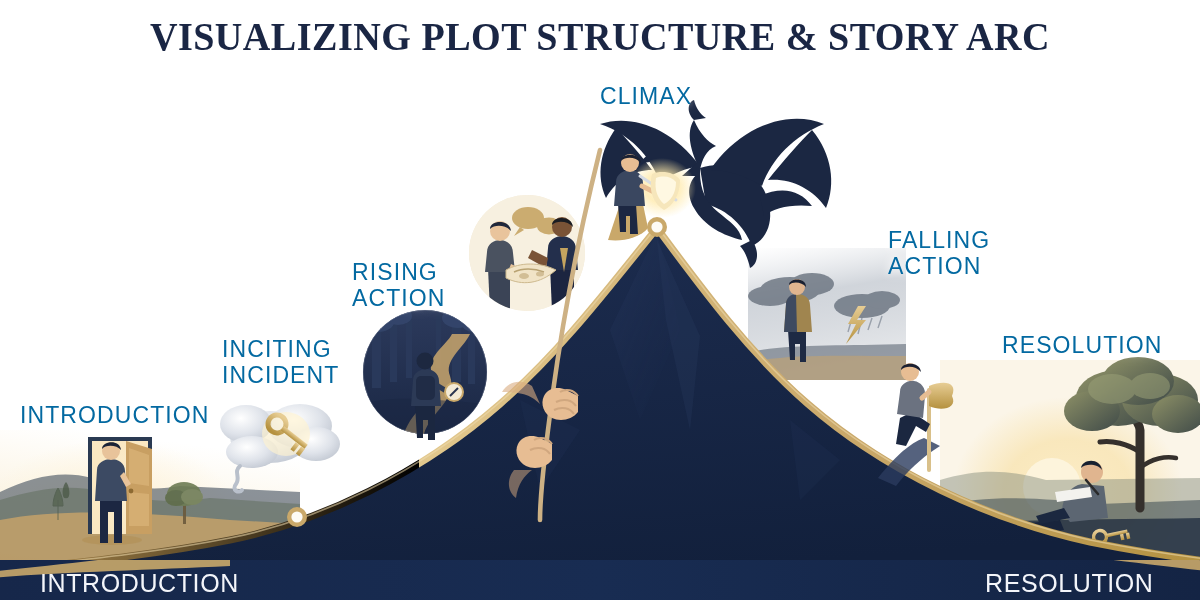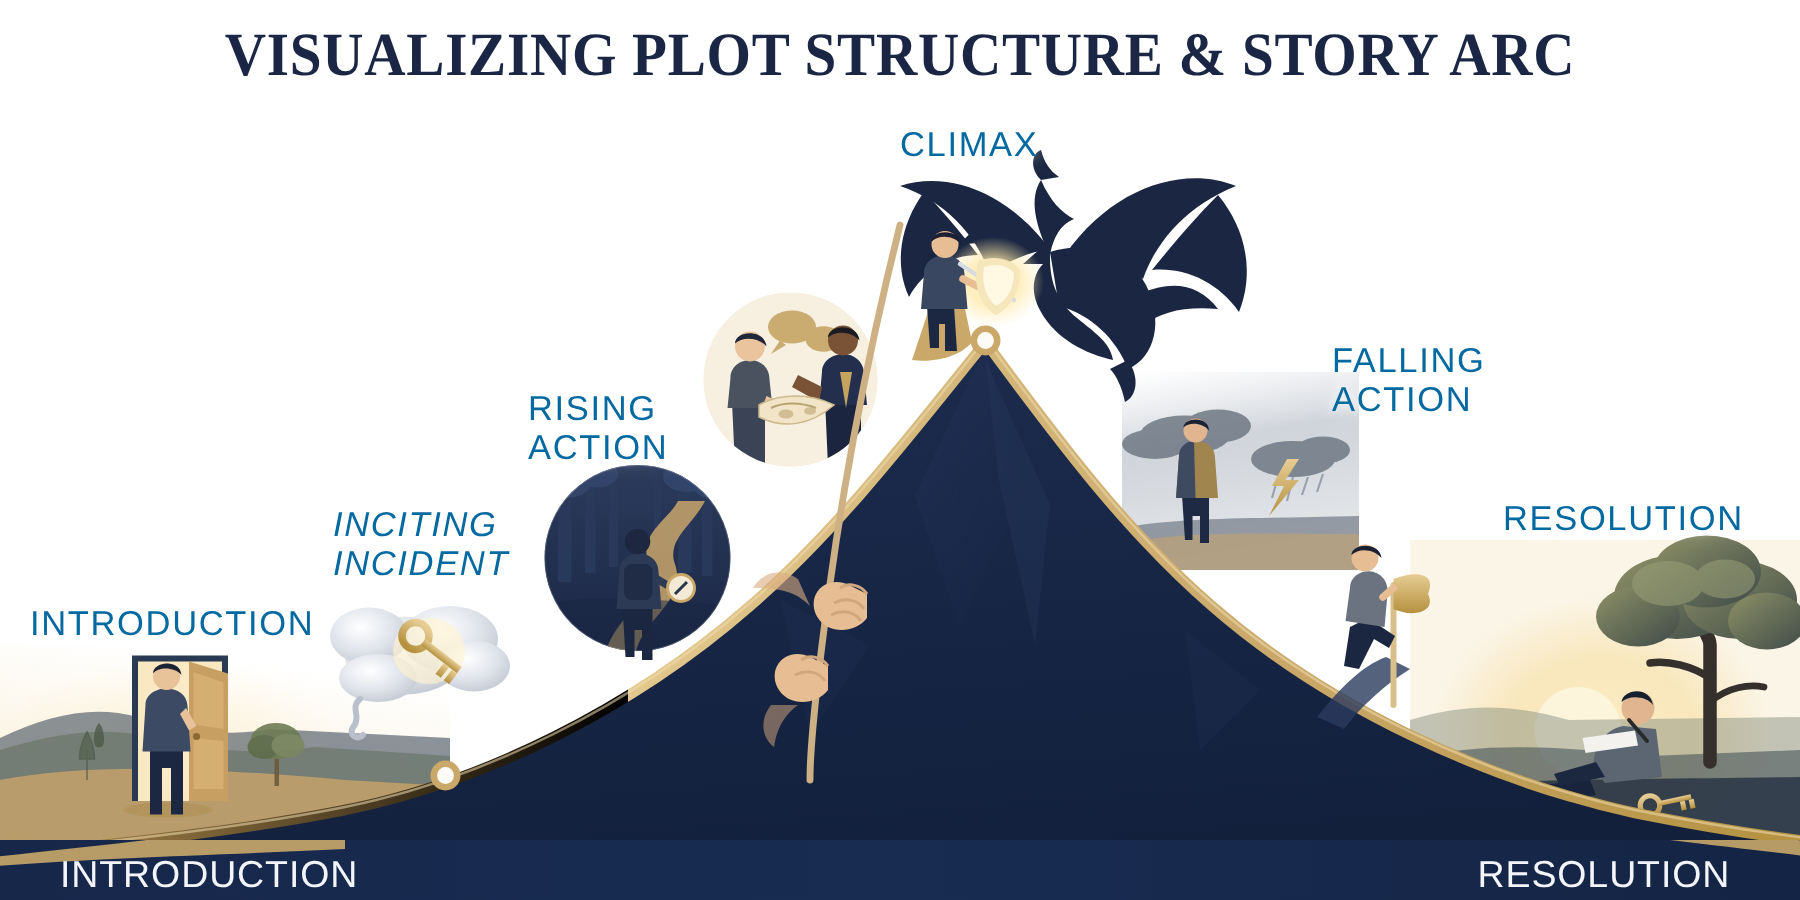--- a/index.html
+++ b/index.html
@@ -33,21 +33,21 @@
     font-family:"Liberation Sans", sans-serif;
     font-weight:400;
     color:#0369a1;
     letter-spacing:1.1px;
     line-height:1.12;
     white-space:pre-line;
     text-align:left;
     text-shadow:0 0 7px rgba(255,255,255,.95), 0 0 14px rgba(255,255,255,.8);
   }
   #lbl-introduction { left:20px;  top:403px; width:210px; font-size:23px; }
-  #lbl-inciting     { left:222px; top:337px; width:148px; font-size:23px;font-style:italic; }
+  #lbl-inciting     { left:222px; top:337px; width:148px; font-size:23px; }
   #lbl-rising       { left:352px; top:228px; width:118px; font-size:23px;margin-top:32px; }
   #lbl-climax       { left:600px; top:84px;  width:130px; font-size:23px; }
   #lbl-falling      { left:888px; top:228px; width:130px; font-size:23px; }
   #lbl-resolution   { left:1002px;top:333px; width:180px; font-size:23px; }
 
   
   .band-lbl {
     position:absolute; top:569px;
     font-family:"Liberation Sans", sans-serif;
     font-size:25px; letter-spacing:0.6px;

